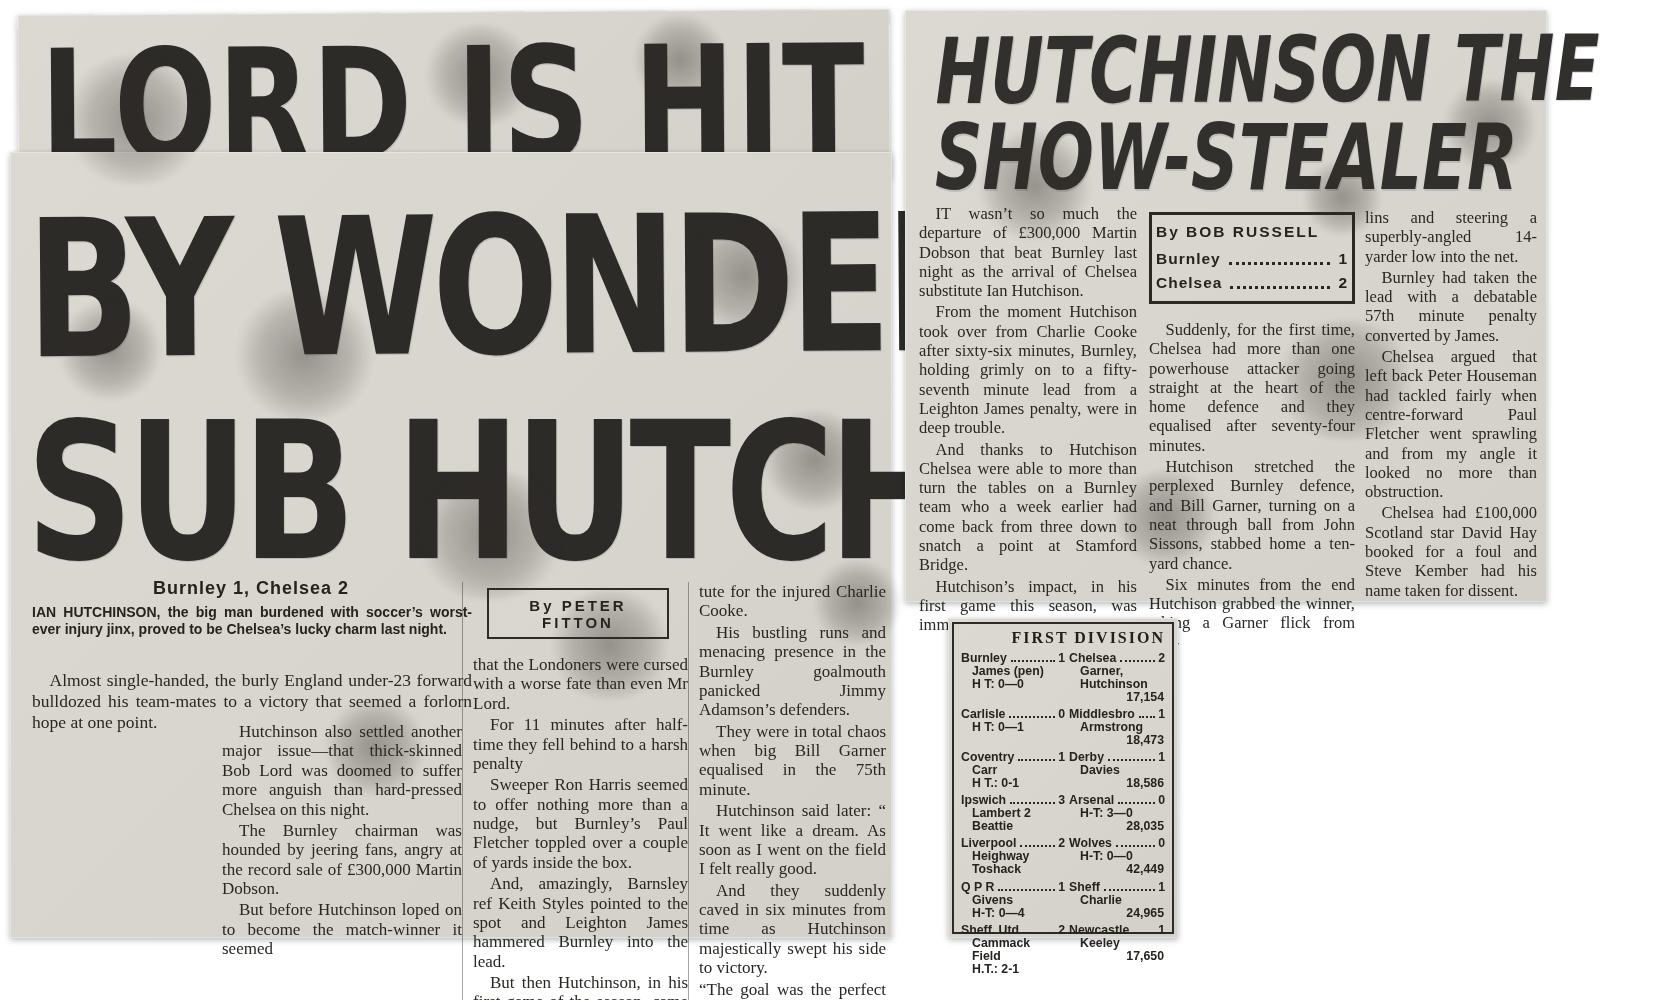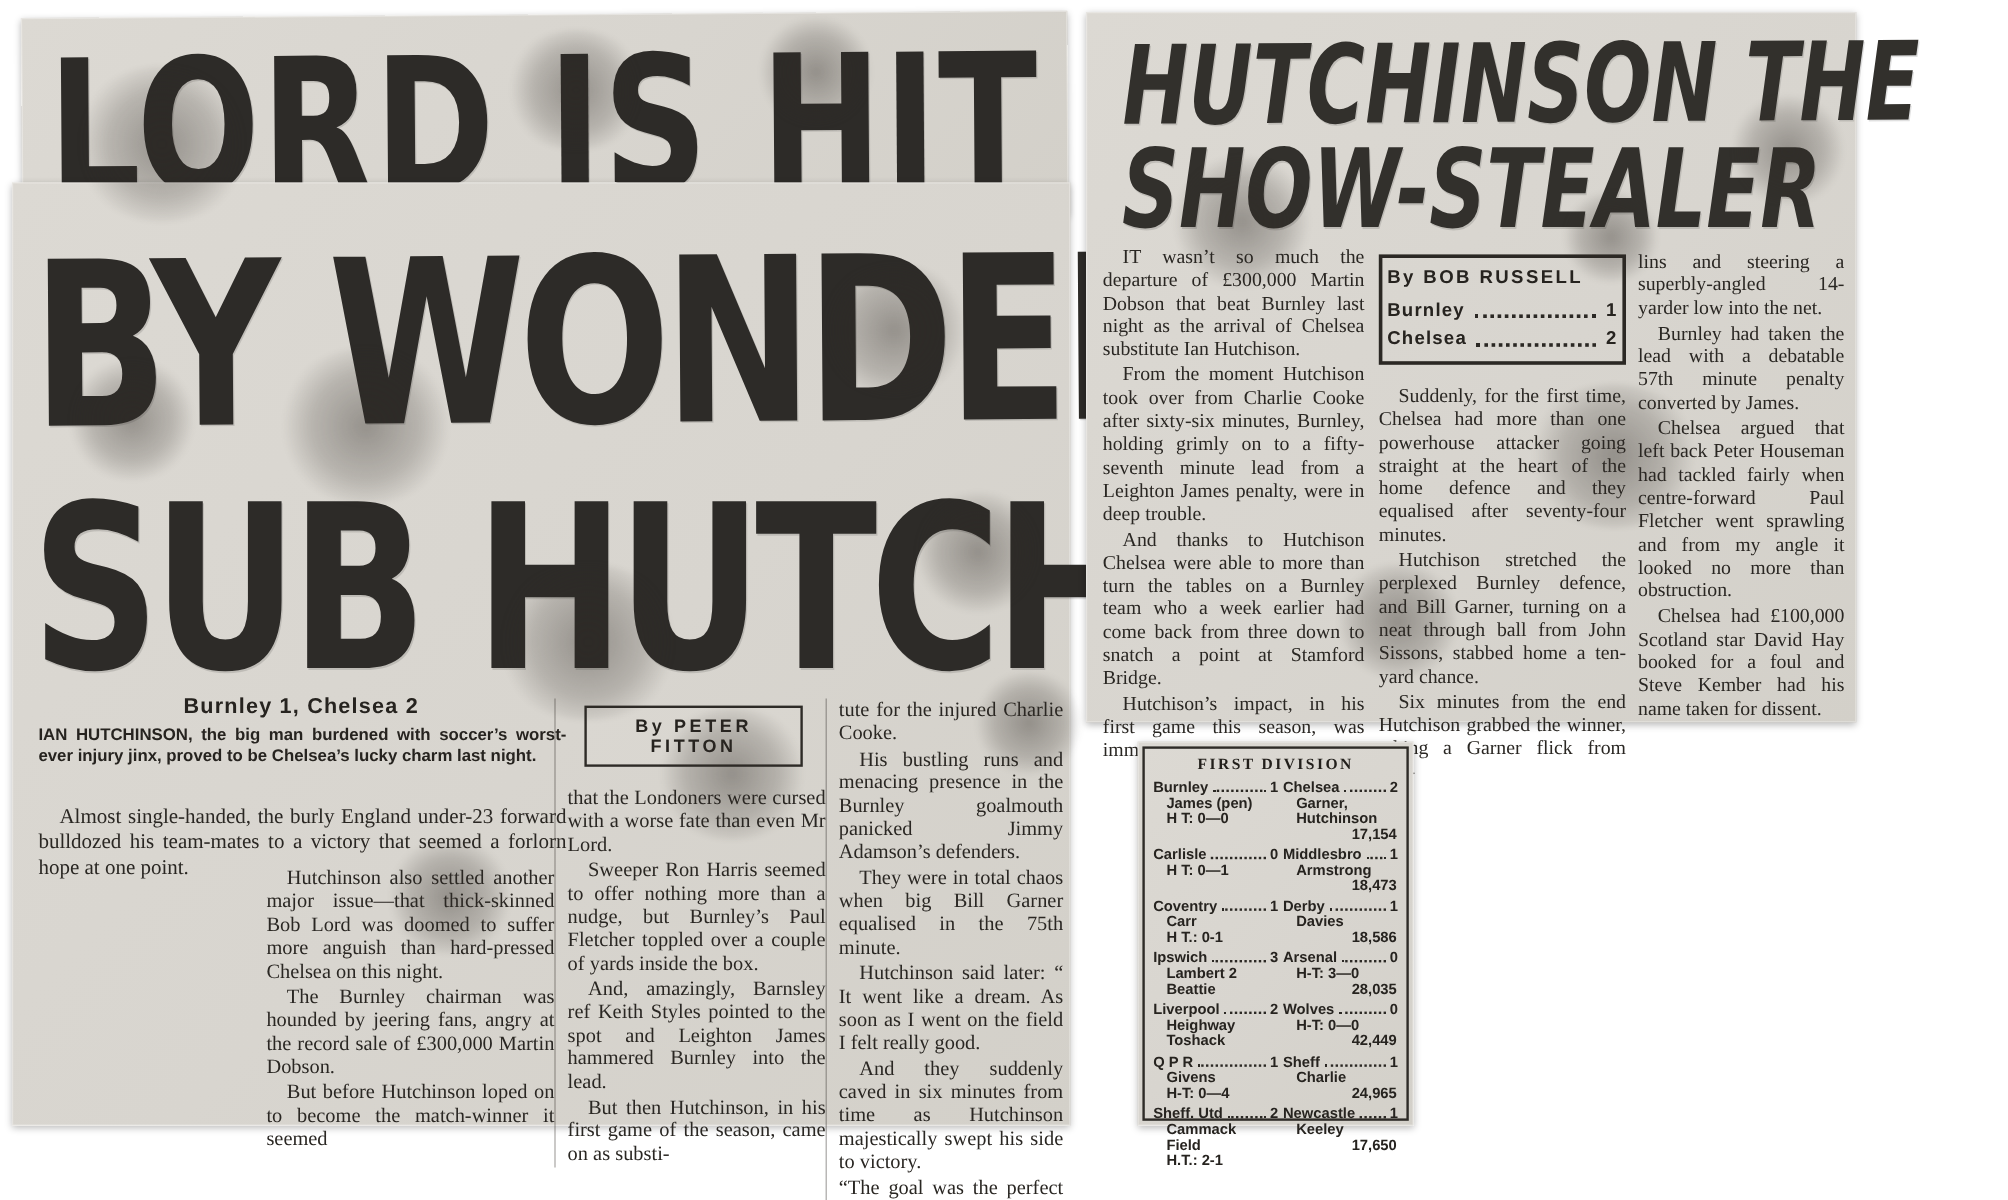--- a/index.html
+++ b/index.html
@@ -40,22 +40,22 @@
   .russell-box { border:3px solid #2b2824; padding:8px 4px 9px;
         font-family:"Liberation Sans", sans-serif; font-weight:bold; color:#26231f;
         margin:0 0 16px 0; }
   .russell-by { font-size:15.5px; letter-spacing:2px; margin-bottom:9px; }
   .score-line { display:flex; align-items:flex-end; font-size:15.5px; letter-spacing:1px; margin-top:6px; }
   .score-line .leader { flex:1; border-bottom:3px dotted #2b2824; margin:0 8px 3px 8px; }
 
   
   .results-box { border:2.5px solid #2e2b27; height:100%; padding:5px 7px 2px;
         font-family:"Liberation Sans", sans-serif; font-weight:bold; color:#26231f; }
-  .results-title { font-family:"Liberation Serif", serif; font-weight:bold; font-size:13px;
-        letter-spacing:2px; text-align:center; margin-bottom:5px; color:#221f1b; }
+  .results-title { font-family:"Liberation Serif", serif; font-weight:bold; font-size:16px;
+        letter-spacing:2px; text-align:right; margin-bottom:5px; color:#221f1b; }
   .match { display:flex; margin-bottom:4px; }
   .mc { font-size:12.3px; line-height:1.06; }
   .mc.home { width:53%; padding-right:4px; }
   .mc.away { width:47%; }
   .ml { display:flex; align-items:flex-end; }
   .ml .leader { flex:1; border-bottom:2px dotted #2b2824; margin:0 3px 3px 4px; min-width:8px; }
   .sub { padding-left:11px; }
   .sub:empty { display:none; }
   .att { text-align:right; padding-right:1px; }
 </style>
@@ -81,20 +81,21 @@
 
     <div class="col" style="left:212px; top:570px; width:240px;">
       <p class="b">Hutchinson also settled another major issue—that thick-skinned Bob Lord was doomed to suffer more anguish than hard-pressed Chelsea on this night.</p>
       <p class="b">The Burnley chairman was hounded by jeering fans, angry at the record sale of £300,000 Martin Dobson.</p>
       <p class="b">But before Hutchinson loped on to become the match-winner it seemed</p>
     </div>
 
     <div class="col" style="left:452px; top:430px; width:226px; border-left:1px solid rgba(60,55,50,.45); padding-left:10px;">
       <div class="byline-box">By PETER FITTON</div>
       <p class="b cont">that the Londoners were cursed with a worse fate than even Mr Lord.</p>
+      <p class="b">For 11 minutes after half-time they fell behind to a harsh penalty</p>
       <p class="b">Sweeper Ron Harris seemed to offer nothing more than a nudge, but Burnley’s Paul Fletcher toppled over a couple of yards inside the box.</p>
       <p class="b">And, amazingly, Barnsley ref Keith Styles pointed to the spot and Leighton James hammered Burnley into the lead.</p>
       <p class="b">But then Hutchinson, in his first game of the season, came on as substi-</p>
     </div>
 
     <div class="col" style="left:678px; top:430px; width:198px; border-left:1px solid rgba(60,55,50,.45); padding-left:10px;">
       <p class="b cont">tute for the injured Charlie Cooke.</p>
       <p class="b">His bustling runs and menacing presence in the Burnley goalmouth panicked Jimmy Adamson’s defenders.</p>
       <p class="b">They were in total chaos when big Bill Garner equalised in the 75th minute.</p>
       <p class="b">Hutchinson said later: “ It went like a dream. As soon as I went on the field I felt really good.</p>

